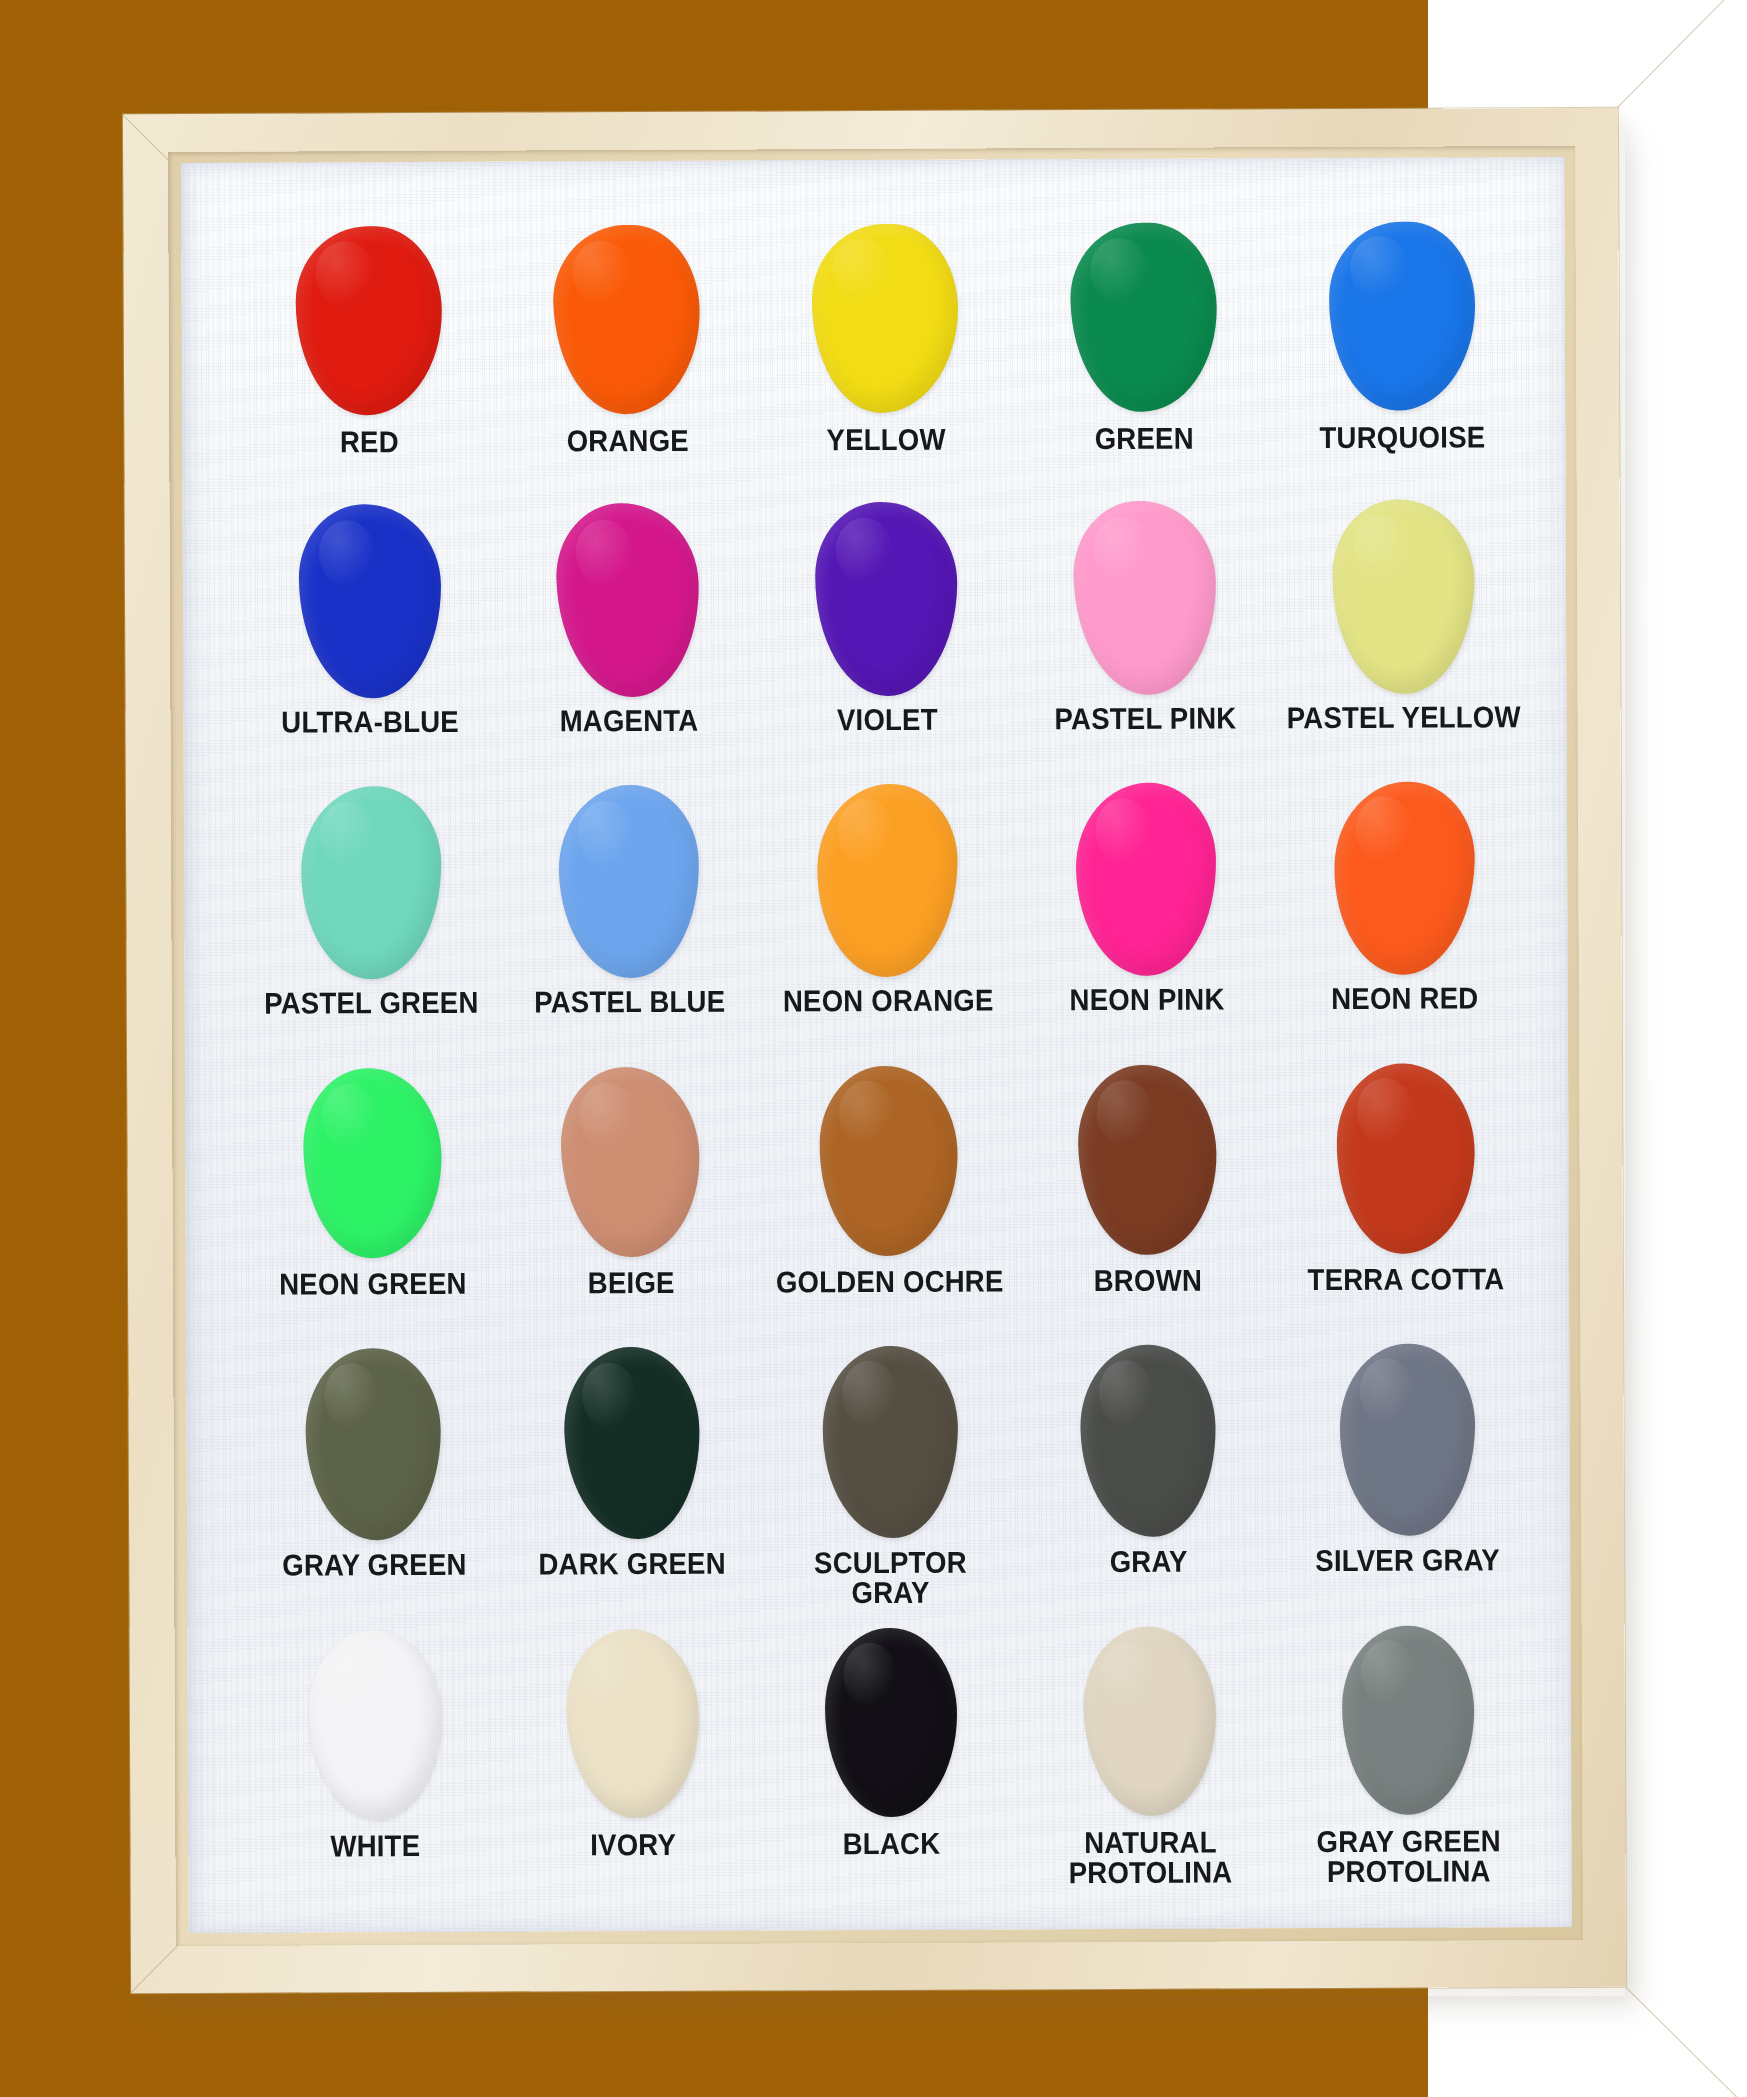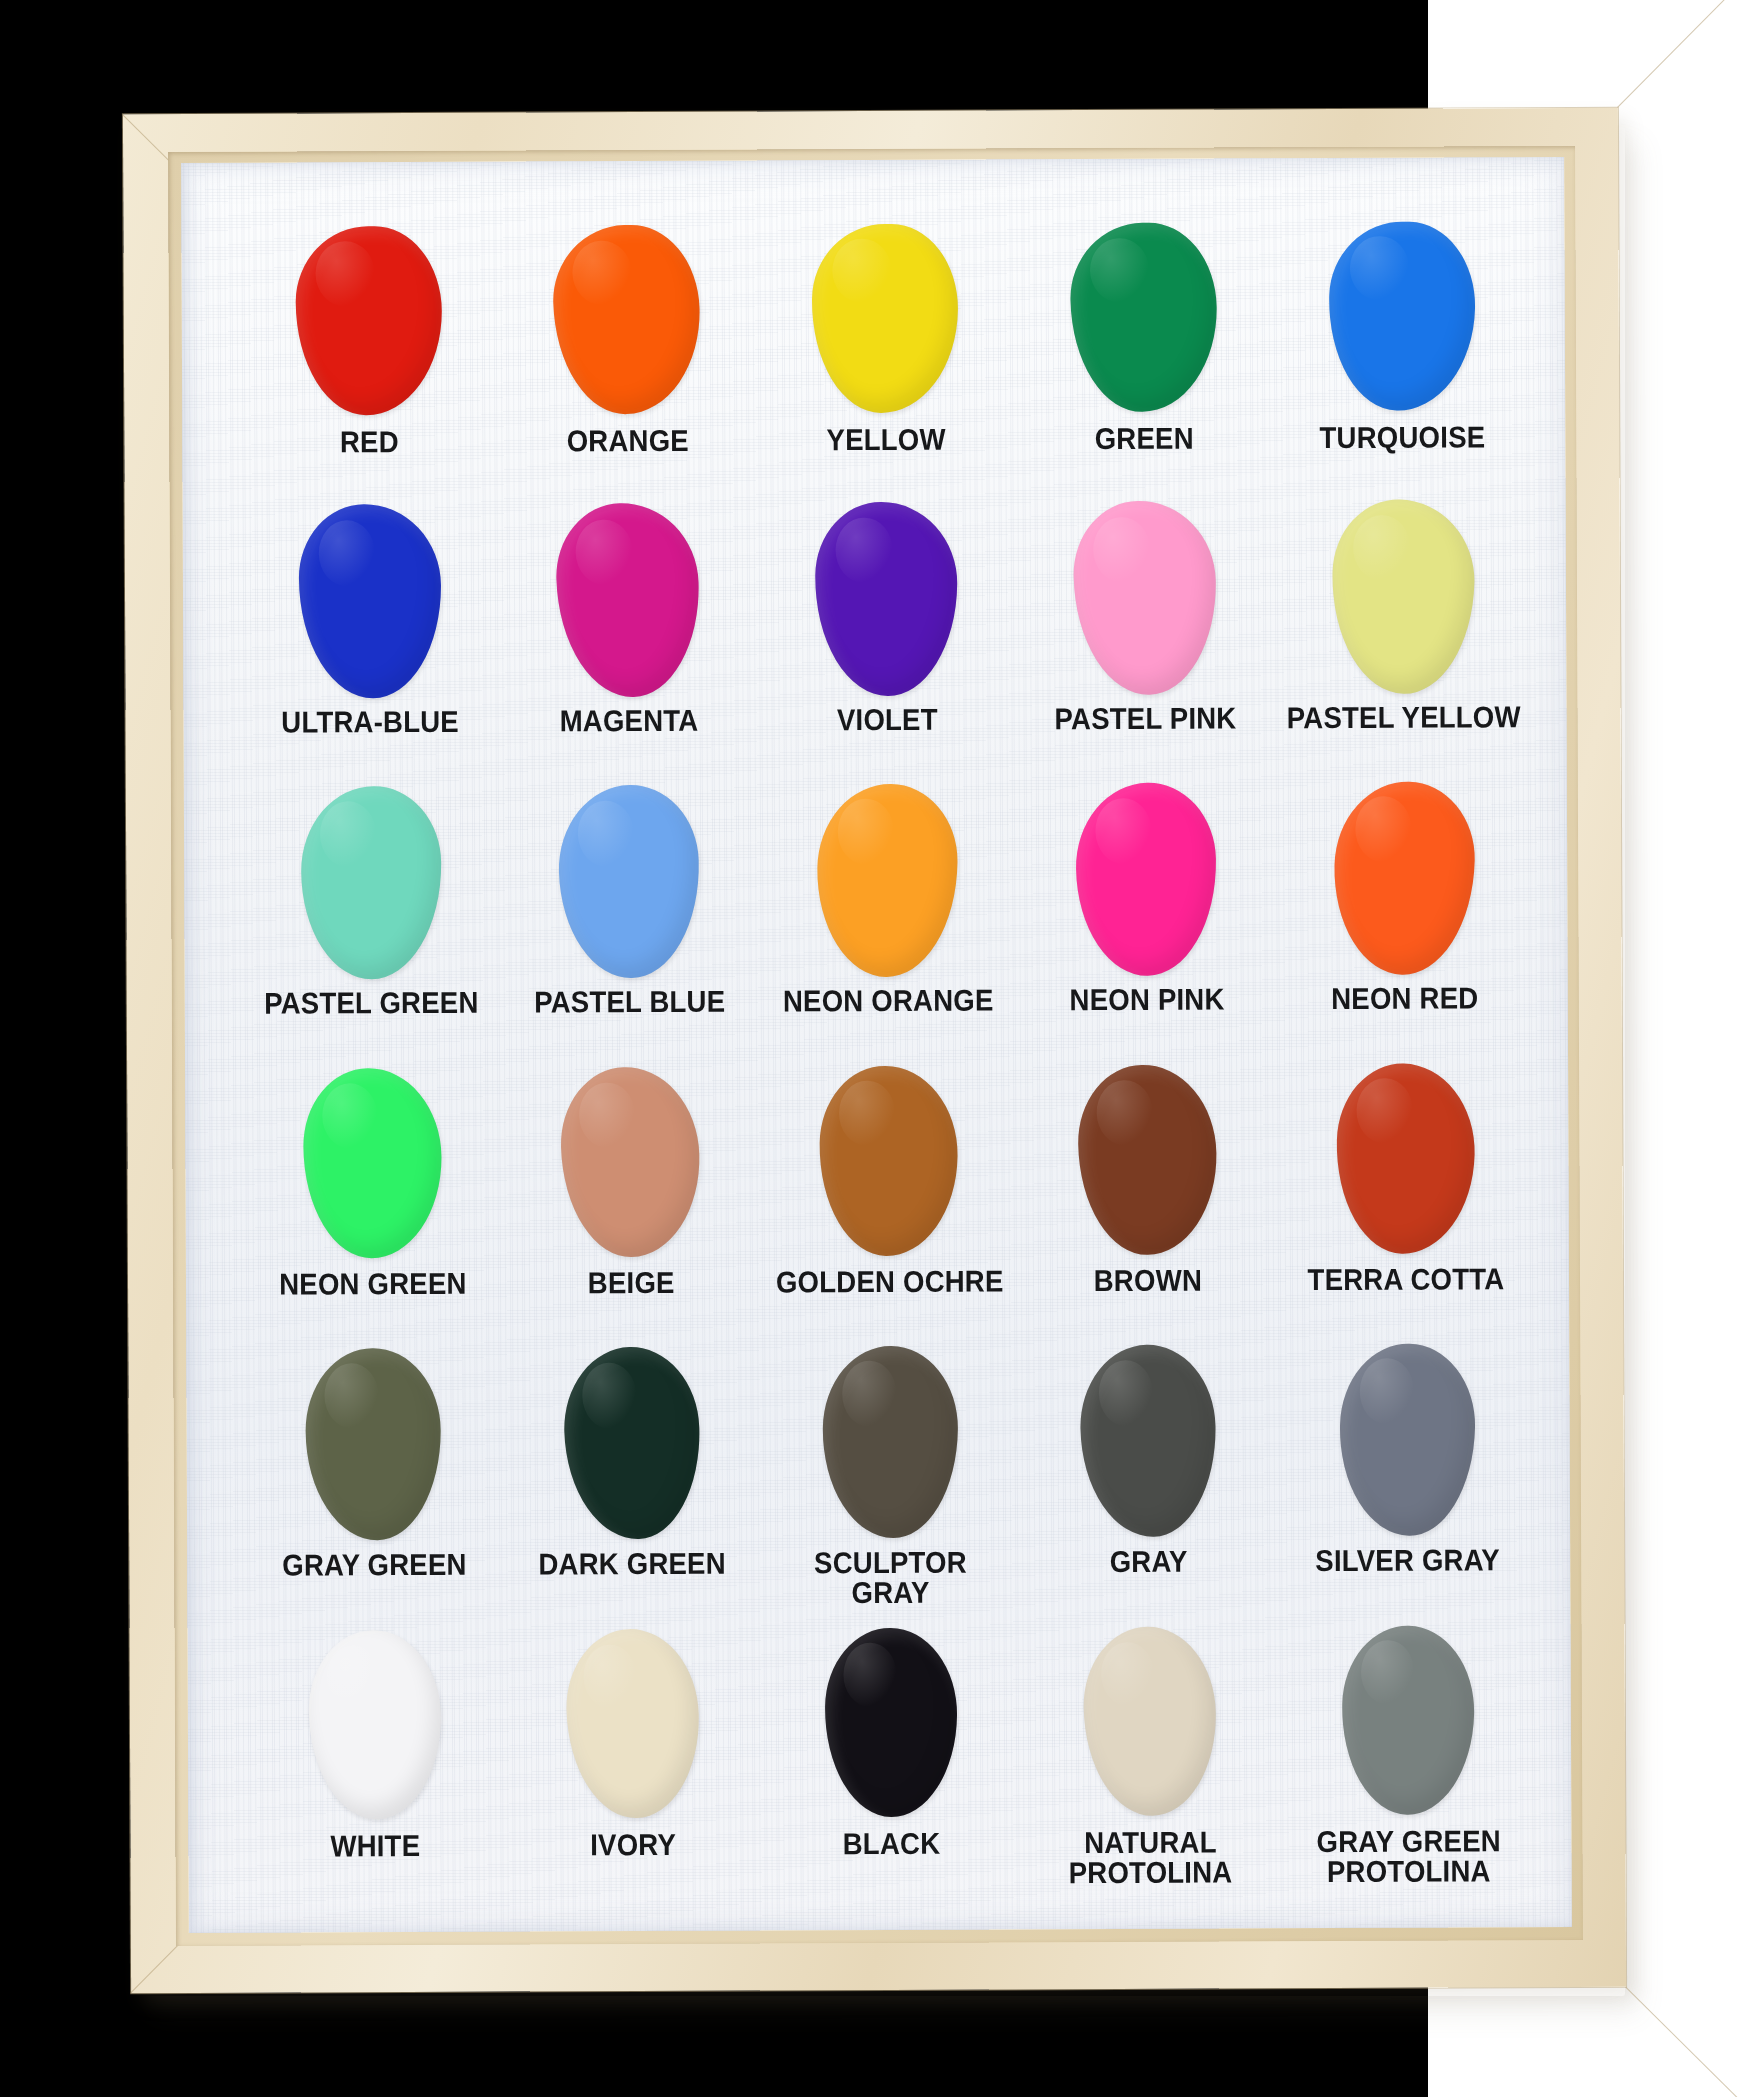--- a/index.html
+++ b/index.html
@@ -12,21 +12,21 @@
   }
   body {
     font-family: "Liberation Sans", sans-serif;
   }
 
   
   #stage {
     position: relative;
     width: 1428px;
     height: 2097px;
-    background: #000000;
+    background: #a16207;
   }
 
   
   #frame {
     position: absolute;
     left: 127px;
     top: 111px;
     width: 1495px;
     height: 1879px;
     background:

